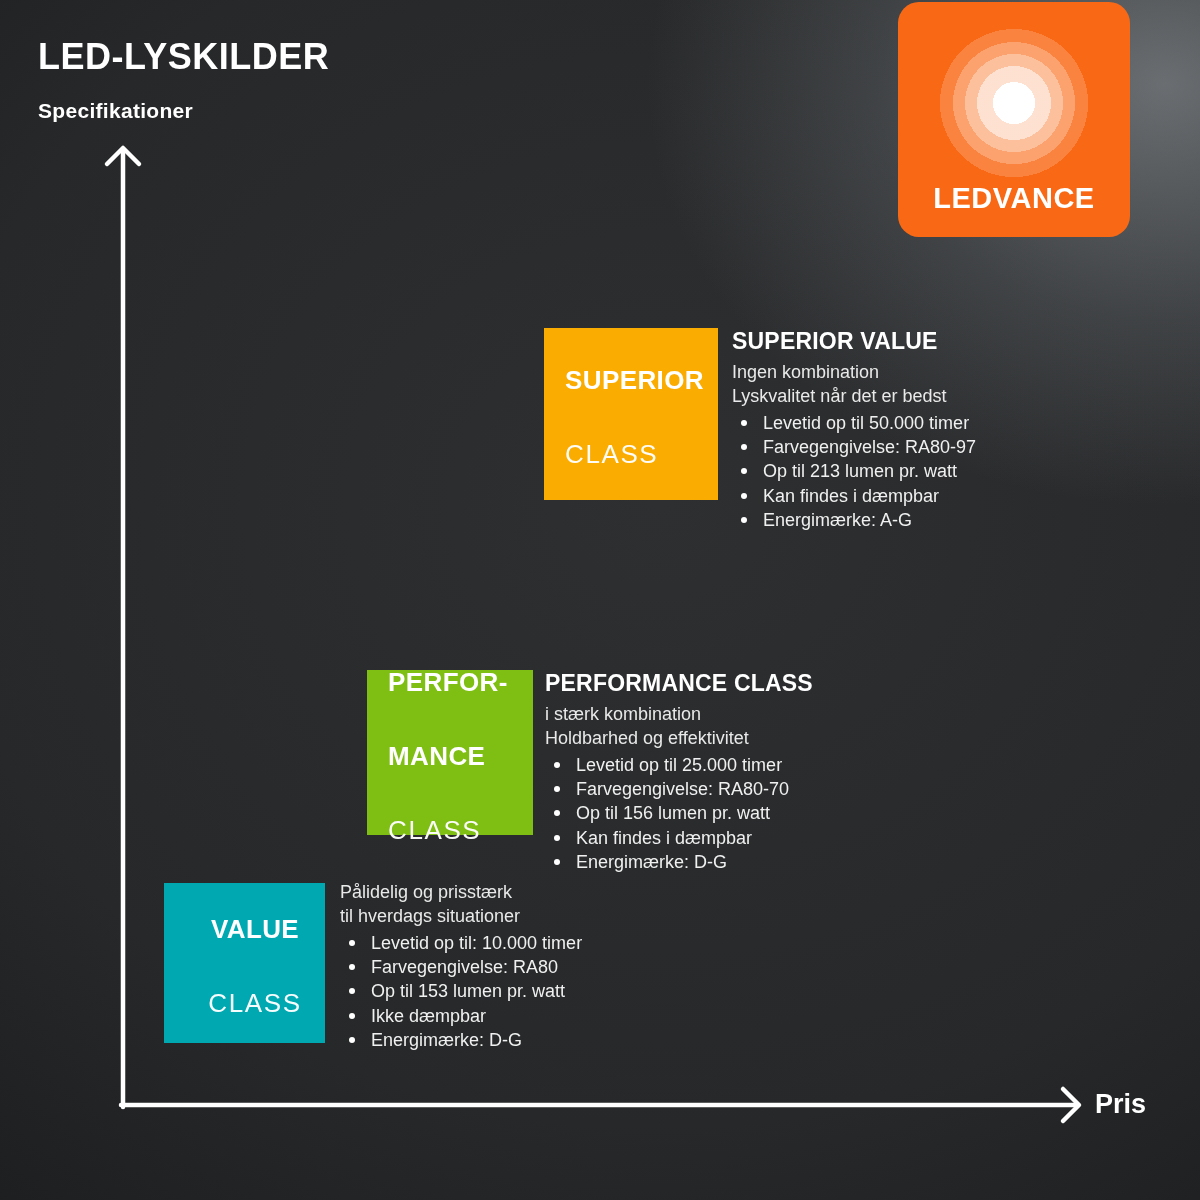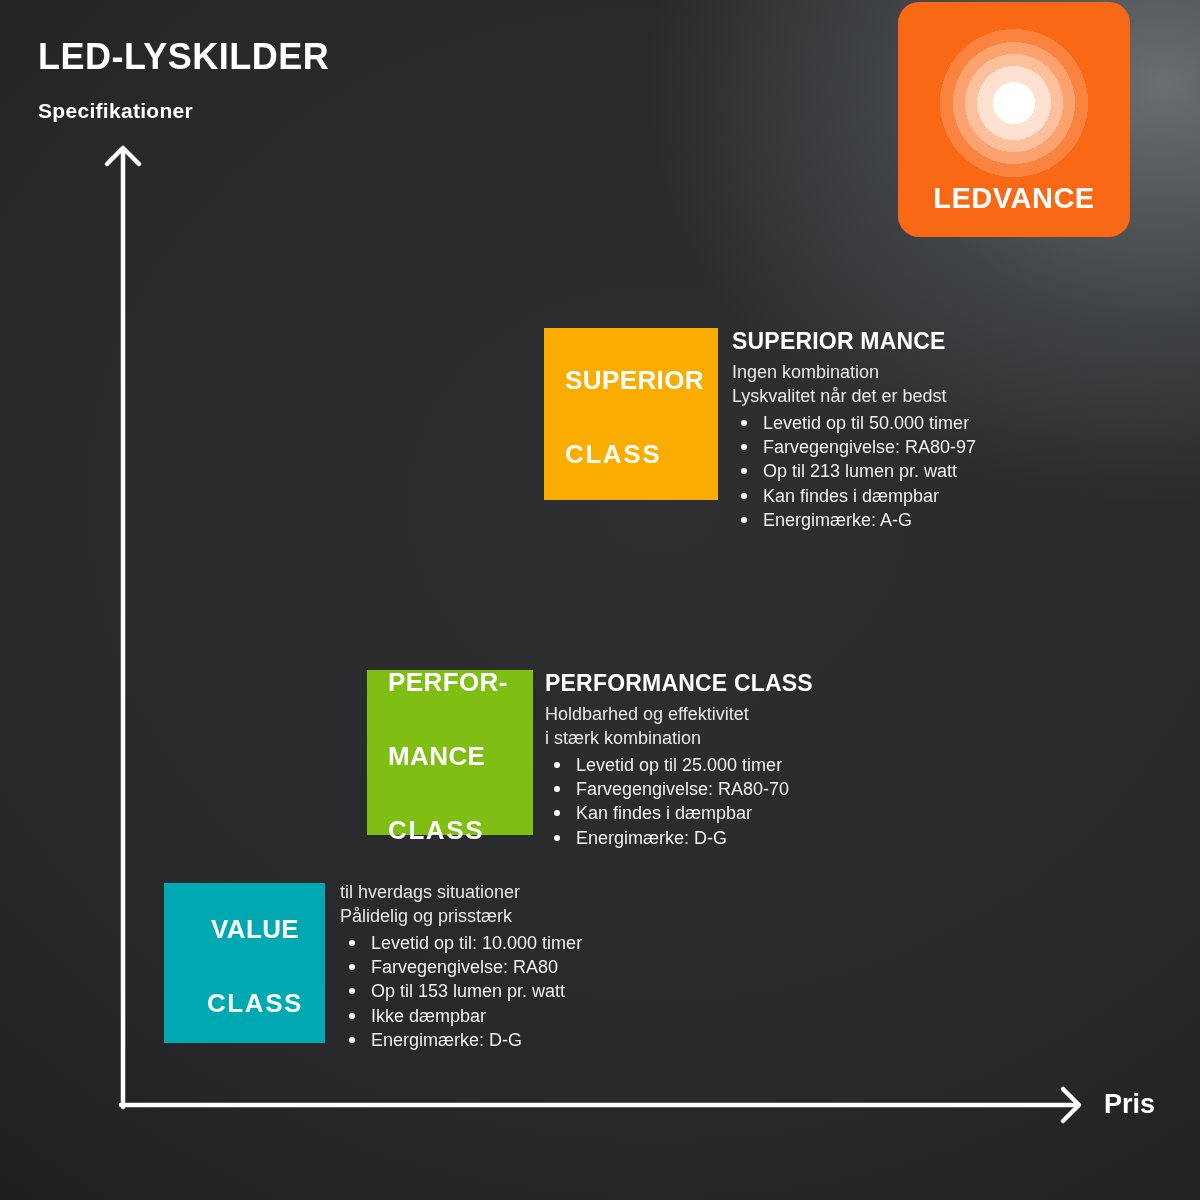--- a/index.html
+++ b/index.html
@@ -22,21 +22,21 @@
   }
   .subtitle {
     position: absolute; left: 38px; top: 99px;
     font-size: 21px; font-weight: 700; color: #ffffff; letter-spacing: 0.3px;
   }
 
   
   .axes { position: absolute; left: 0; top: 0; width: 1200px; height: 1200px; }
   .x-label {
     position: absolute; left: 1095px; top: 1089px;
-    font-size: 27px; font-weight: 700; color: #ffffff; margin-left: 9px;
+    font-size: 27px; font-weight: 700; color: #ffffff;
   }
 
   
   .logo {
     position: absolute; left: 898px; top: 2px; width: 232px; height: 235px;
     overflow: hidden;
   }
   .logo-rings {
     position: absolute; left: 0; top: 0; right: 0; bottom: 0;
     background: radial-gradient(circle at 50% 43%,
@@ -56,21 +56,21 @@
   
   .square {
     position: absolute;
     display: flex; flex-direction: column; justify-content: center;
     padding-left: 21px; padding-top: 6px;
     color: #ffffff;
     gap: 40px;
   }
   .sq-line { font-size: 26px; line-height: 34px; letter-spacing: 0.4px; }
   .sq-line.bold  { font-weight: 700; }
-  .sq-line.light { font-weight: 700; letter-spacing: 1.6px; opacity: 0.97; }
+  .sq-line.light { font-weight: 400; letter-spacing: 1.6px; opacity: 0.97; }
 
   .square.sq-superior    { left: 544px; top: 328px; width: 174px; height: 172px; }
   .square.sq-performance { left: 367px; top: 670px; width: 166px; height: 165px; }
   .square.sq-value       { left: 164px; top: 883px; width: 161px; height: 160px; text-align: center; }
 
   
   .info { position: absolute; width: 360px; }
   .info.info-superior    { left: 732px; top: 326px; }
   .info.info-performance { left: 545px; top: 668px; }
   .info.info-value       { left: 340px; top: 880px; }
@@ -113,56 +113,57 @@
   <div class="logo" style="background-color: rgb(249, 105, 21); border-radius: 21px;">
     <div class="logo-rings"></div>
     <div class="logo-text">LEDVANCE</div>
   </div>
 
   <div class="square sq-superior" style="background-color: rgb(251, 172, 0);">
     <div class="sq-line bold">SUPERIOR</div>
     <div class="sq-line light">CLASS</div>
   </div>
   <div class="info info-superior">
-    <h2>SUPERIOR MANCE</h2>
+    <h2>SUPERIOR VALUE</h2>
     <div class="desc">Ingen kombination</div>
     <div class="desc">Lyskvalitet når det er bedst</div>
     <ul>
       <li>Levetid op til 50.000 timer</li>
       <li>Farvegengivelse: RA80-97</li>
       <li>Op til 213 lumen pr. watt</li>
       <li>Kan findes i dæmpbar</li>
       <li>Energimærke: A-G</li>
     </ul>
   </div>
 
   <div class="square sq-performance" style="background-color: rgb(127, 190, 19);">
     <div class="sq-line bold">PERFOR-</div>
     <div class="sq-line bold">MANCE</div>
     <div class="sq-line light">CLASS</div>
   </div>
   <div class="info info-performance">
     <h2>PERFORMANCE CLASS</h2>
+    <div class="desc">i stærk kombination</div>
     <div class="desc">Holdbarhed og effektivitet</div>
-    <div class="desc">i stærk kombination</div>
     <ul>
       <li>Levetid op til 25.000 timer</li>
       <li>Farvegengivelse: RA80-70</li>
+      <li>Op til 156 lumen pr. watt</li>
       <li>Kan findes i dæmpbar</li>
       <li>Energimærke: D-G</li>
     </ul>
   </div>
 
   <div class="square sq-value" style="background-color: rgb(0, 169, 178);">
     <div class="sq-line bold">VALUE</div>
     <div class="sq-line light">CLASS</div>
   </div>
   <div class="info info-value">
+    <div class="desc">Pålidelig og prisstærk</div>
     <div class="desc">til hverdags situationer</div>
-    <div class="desc">Pålidelig og prisstærk</div>
     <ul>
       <li>Levetid op til: 10.000 timer</li>
       <li>Farvegengivelse: RA80</li>
       <li>Op til 153 lumen pr. watt</li>
       <li>Ikke dæmpbar</li>
       <li>Energimærke: D-G</li>
     </ul>
   </div>
 
 </div>

